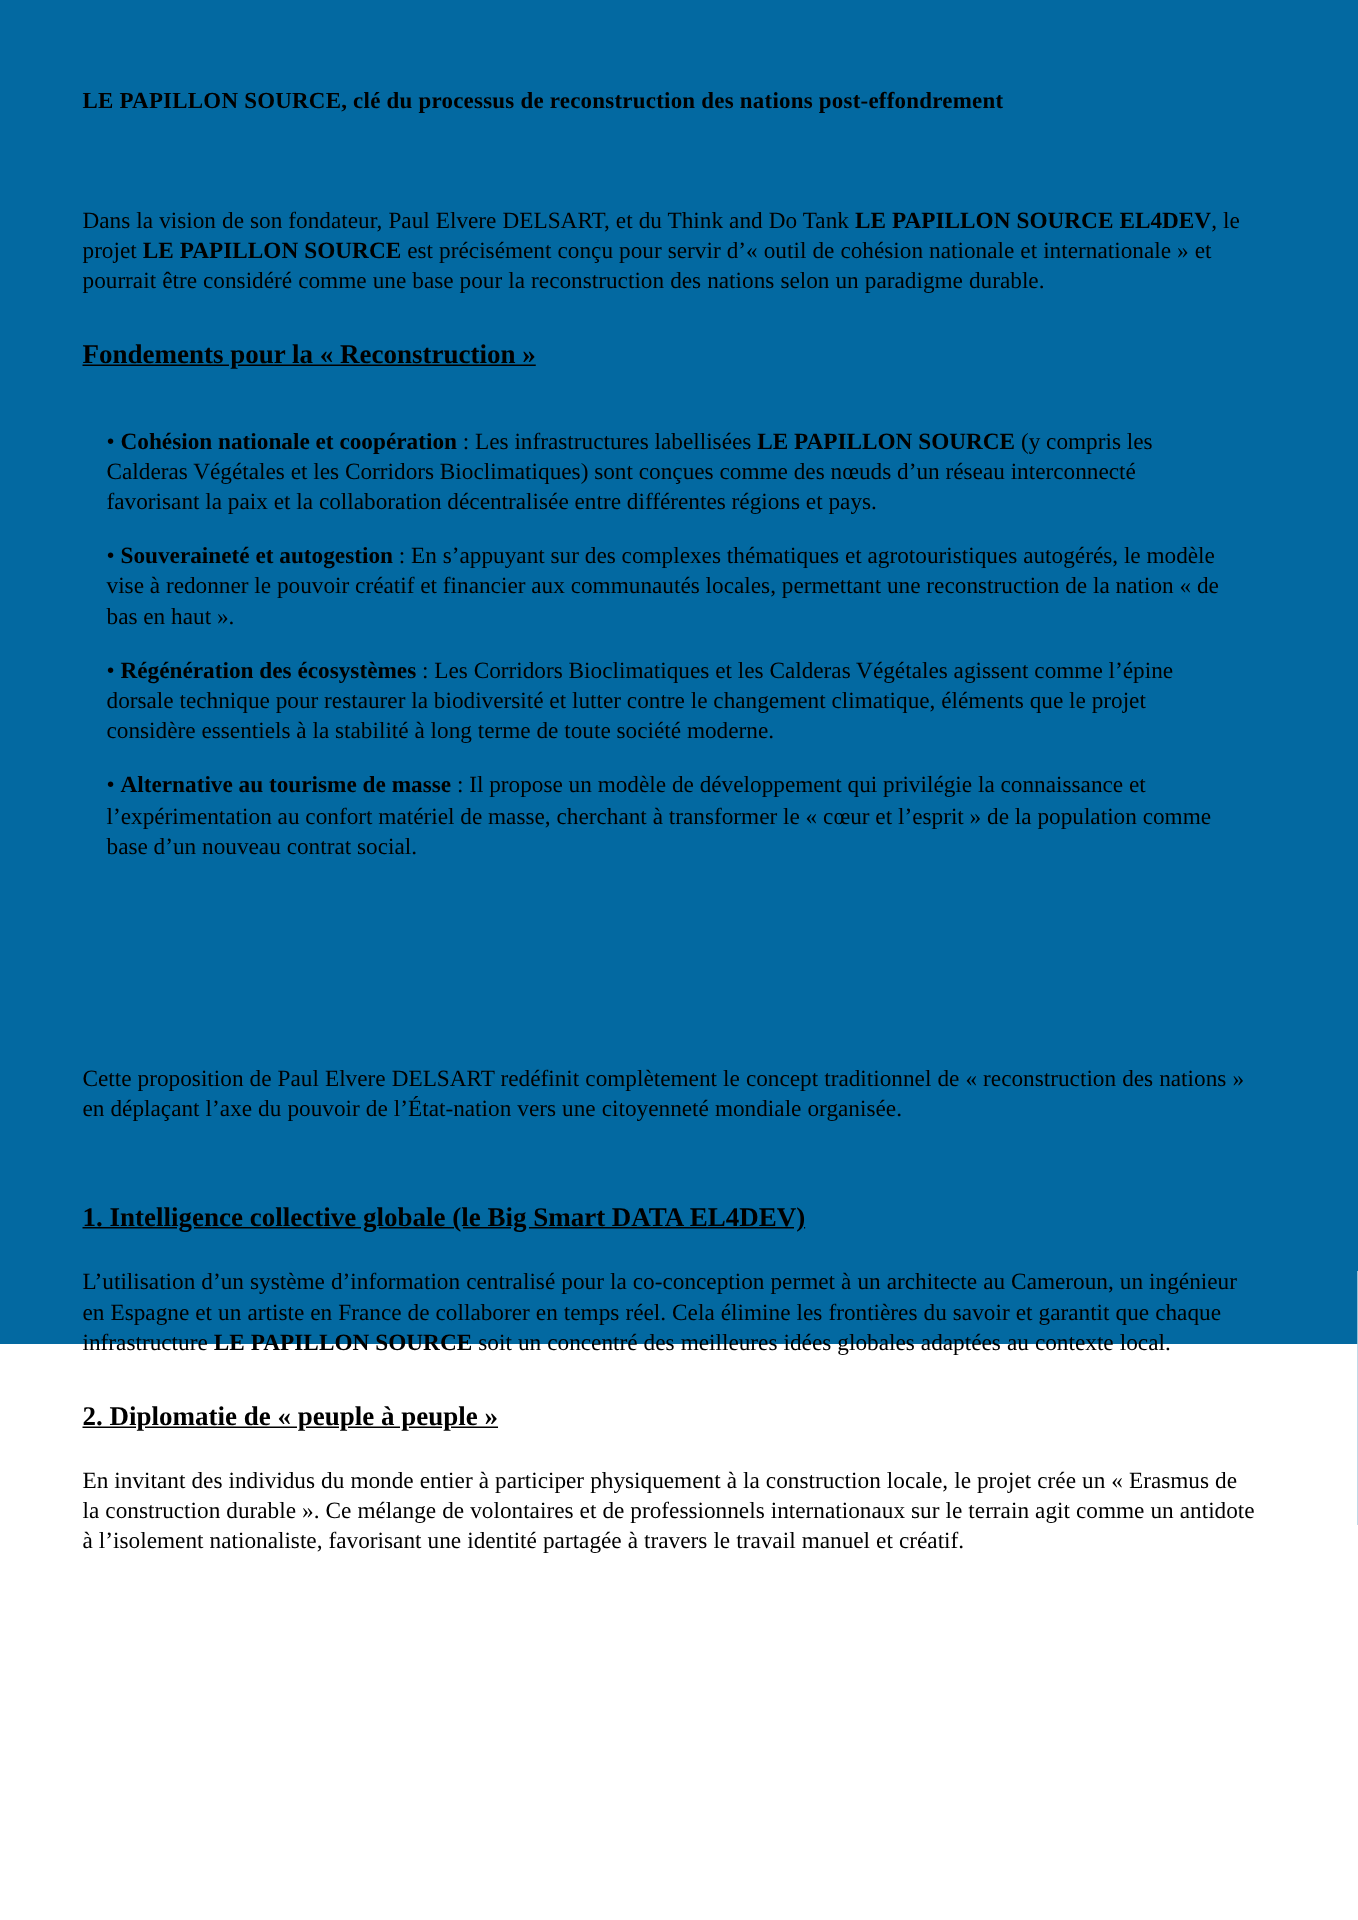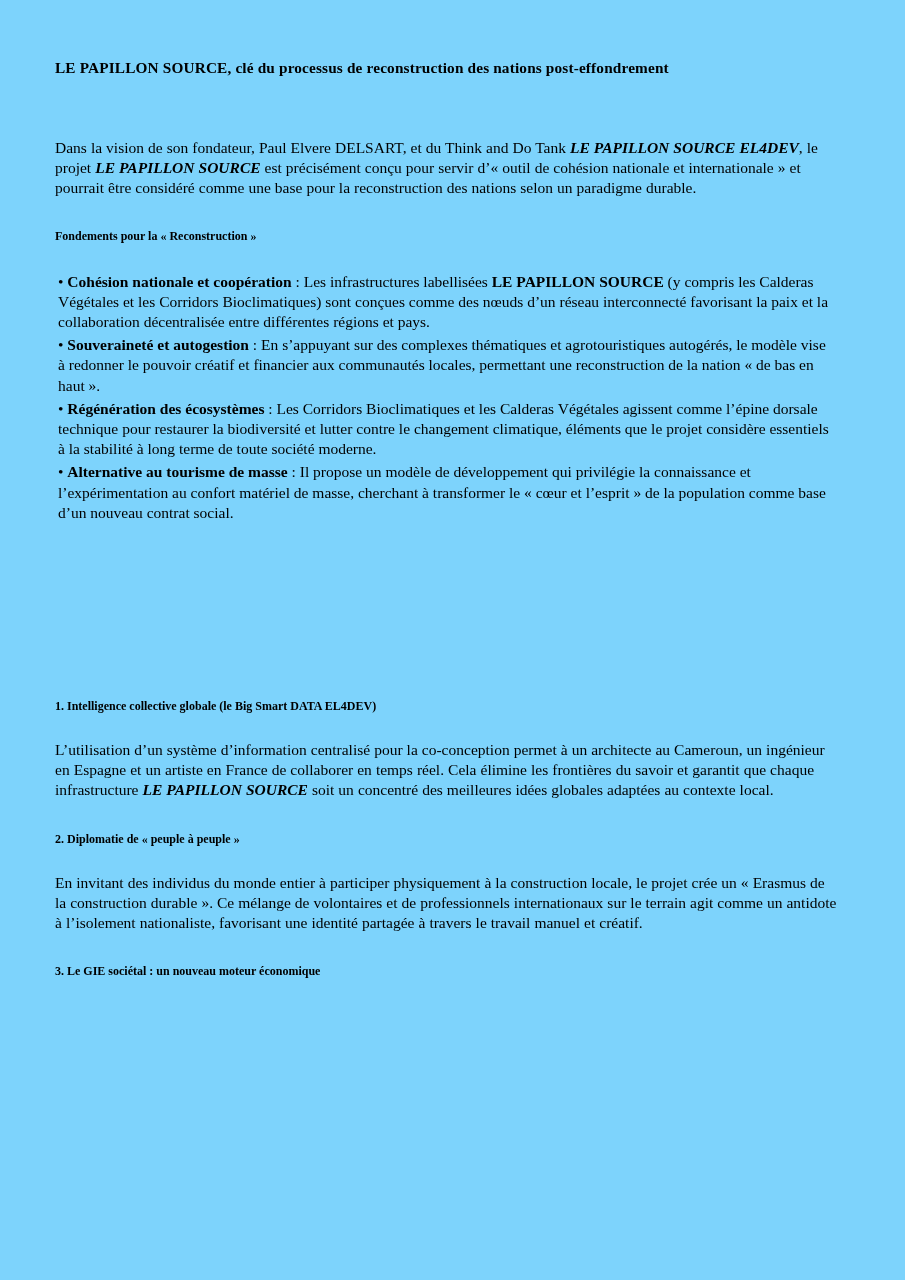--- a/index.html
+++ b/index.html
@@ -15,63 +15,63 @@
     overflow: hidden;
     font-family: "Liberation Serif", "DejaVu Serif", serif;
     color: #000000;
     -webkit-font-smoothing: antialiased;
   }
   .page {
     position: absolute;
     left: 0;
     top: 0;
     width: 905px;
-    height: 1280px;
-    background: #7dd3fc;
+    height: 896px;
+    background: #0369a1;
   }
   .content {
     position: absolute;
     left: 55px;
     top: 58px;
     width: 782px;
   }
 
   
   .doc-title {
     font-size: 15.3px;
     font-weight: bold;
     line-height: 19px;
     margin: 0;
     letter-spacing: 0.01em;
   }
 
   
   .heading {
-    font-size: 12px;
+    font-size: 18px;
     font-weight: bold;
     line-height: 23px;
     margin: 0;
+    text-decoration: underline;
   }
 
   
   .para {
     font-size: 15.5px;
     line-height: 20.2px;
     margin: 0;
     text-align: left;
     word-spacing: 0.01em;
   }
   .para b, .para strong {
     font-weight: bold;
-    font-style: italic;
   }
   .bullet {
     font-size: 15.5px;
     line-height: 20.2px;
-    margin: 3px;
+    margin: 16px;
   }
   .bullet .lead {
     font-weight: bold;
   }
 
   
   .sp-title-gap   { height: 61px; }
   .sp-para-head   { height: 26px; }
   .sp-head-para   { height: 21px; }
   .sp-para-para   { height: 20px; }
@@ -105,20 +105,21 @@
 
     <p class="bullet"><span>•</span>&nbsp;<span class="lead">Régénération des écosystèmes</span><span> : Les Corridors Bioclimatiques et les Calderas Végétales agissent comme l’épine dorsale technique pour restaurer la biodiversité et lutter contre le changement climatique, éléments que le projet considère essentiels à la stabilité à long terme de toute société moderne.</span><b></b><span></span></p>
 
     <p class="bullet"><span>•</span>&nbsp;<span class="lead">Alternative au tourisme de masse</span><span> : Il propose un modèle de développement qui privilégie la connaissance et l’expérimentation au confort matériel de masse, cherchant à transformer le « cœur et l’esprit » de la population comme base d’un nouveau contrat social.</span><b></b><span></span></p>
 
     <div class="sp-para-para"></div>
 
 
     <div class="sp-big-gap"></div>
 
+    <p class="para">Cette proposition de Paul Elvere DELSART redéfinit complètement le concept traditionnel de « reconstruction des nations » en déplaçant l’axe du pouvoir de l’État-nation vers une citoyenneté mondiale organisée.</p>
 
     <div class="sp-para-para"></div>
 
 
     <div class="sp-para-head2"></div>
 
     <h2 class="heading">1. Intelligence collective globale (le Big Smart DATA EL4DEV)</h2>
 
     <div class="sp-head-para2"></div>
 
@@ -127,16 +128,15 @@
     <div class="sp-para-head3"></div>
 
     <h2 class="heading">2. Diplomatie de « peuple à peuple »</h2>
 
     <div class="sp-head-para2"></div>
 
     <p class="para"><span>En invitant des individus du monde entier à participer physiquement à la construction locale, le projet crée un « Erasmus de la construction durable ». Ce mélange de volontaires et de professionnels internationaux sur le terrain agit comme un antidote à l’isolement nationaliste, favorisant une identité partagée à travers le travail manuel et créatif.</span><b></b><span></span></p>
 
     <div class="sp-para-head3"></div>
 
-    <h2 class="heading">3. Le GIE sociétal : un nouveau moteur économique</h2>
 
   </div>
 </div>
 
 </body></html>

